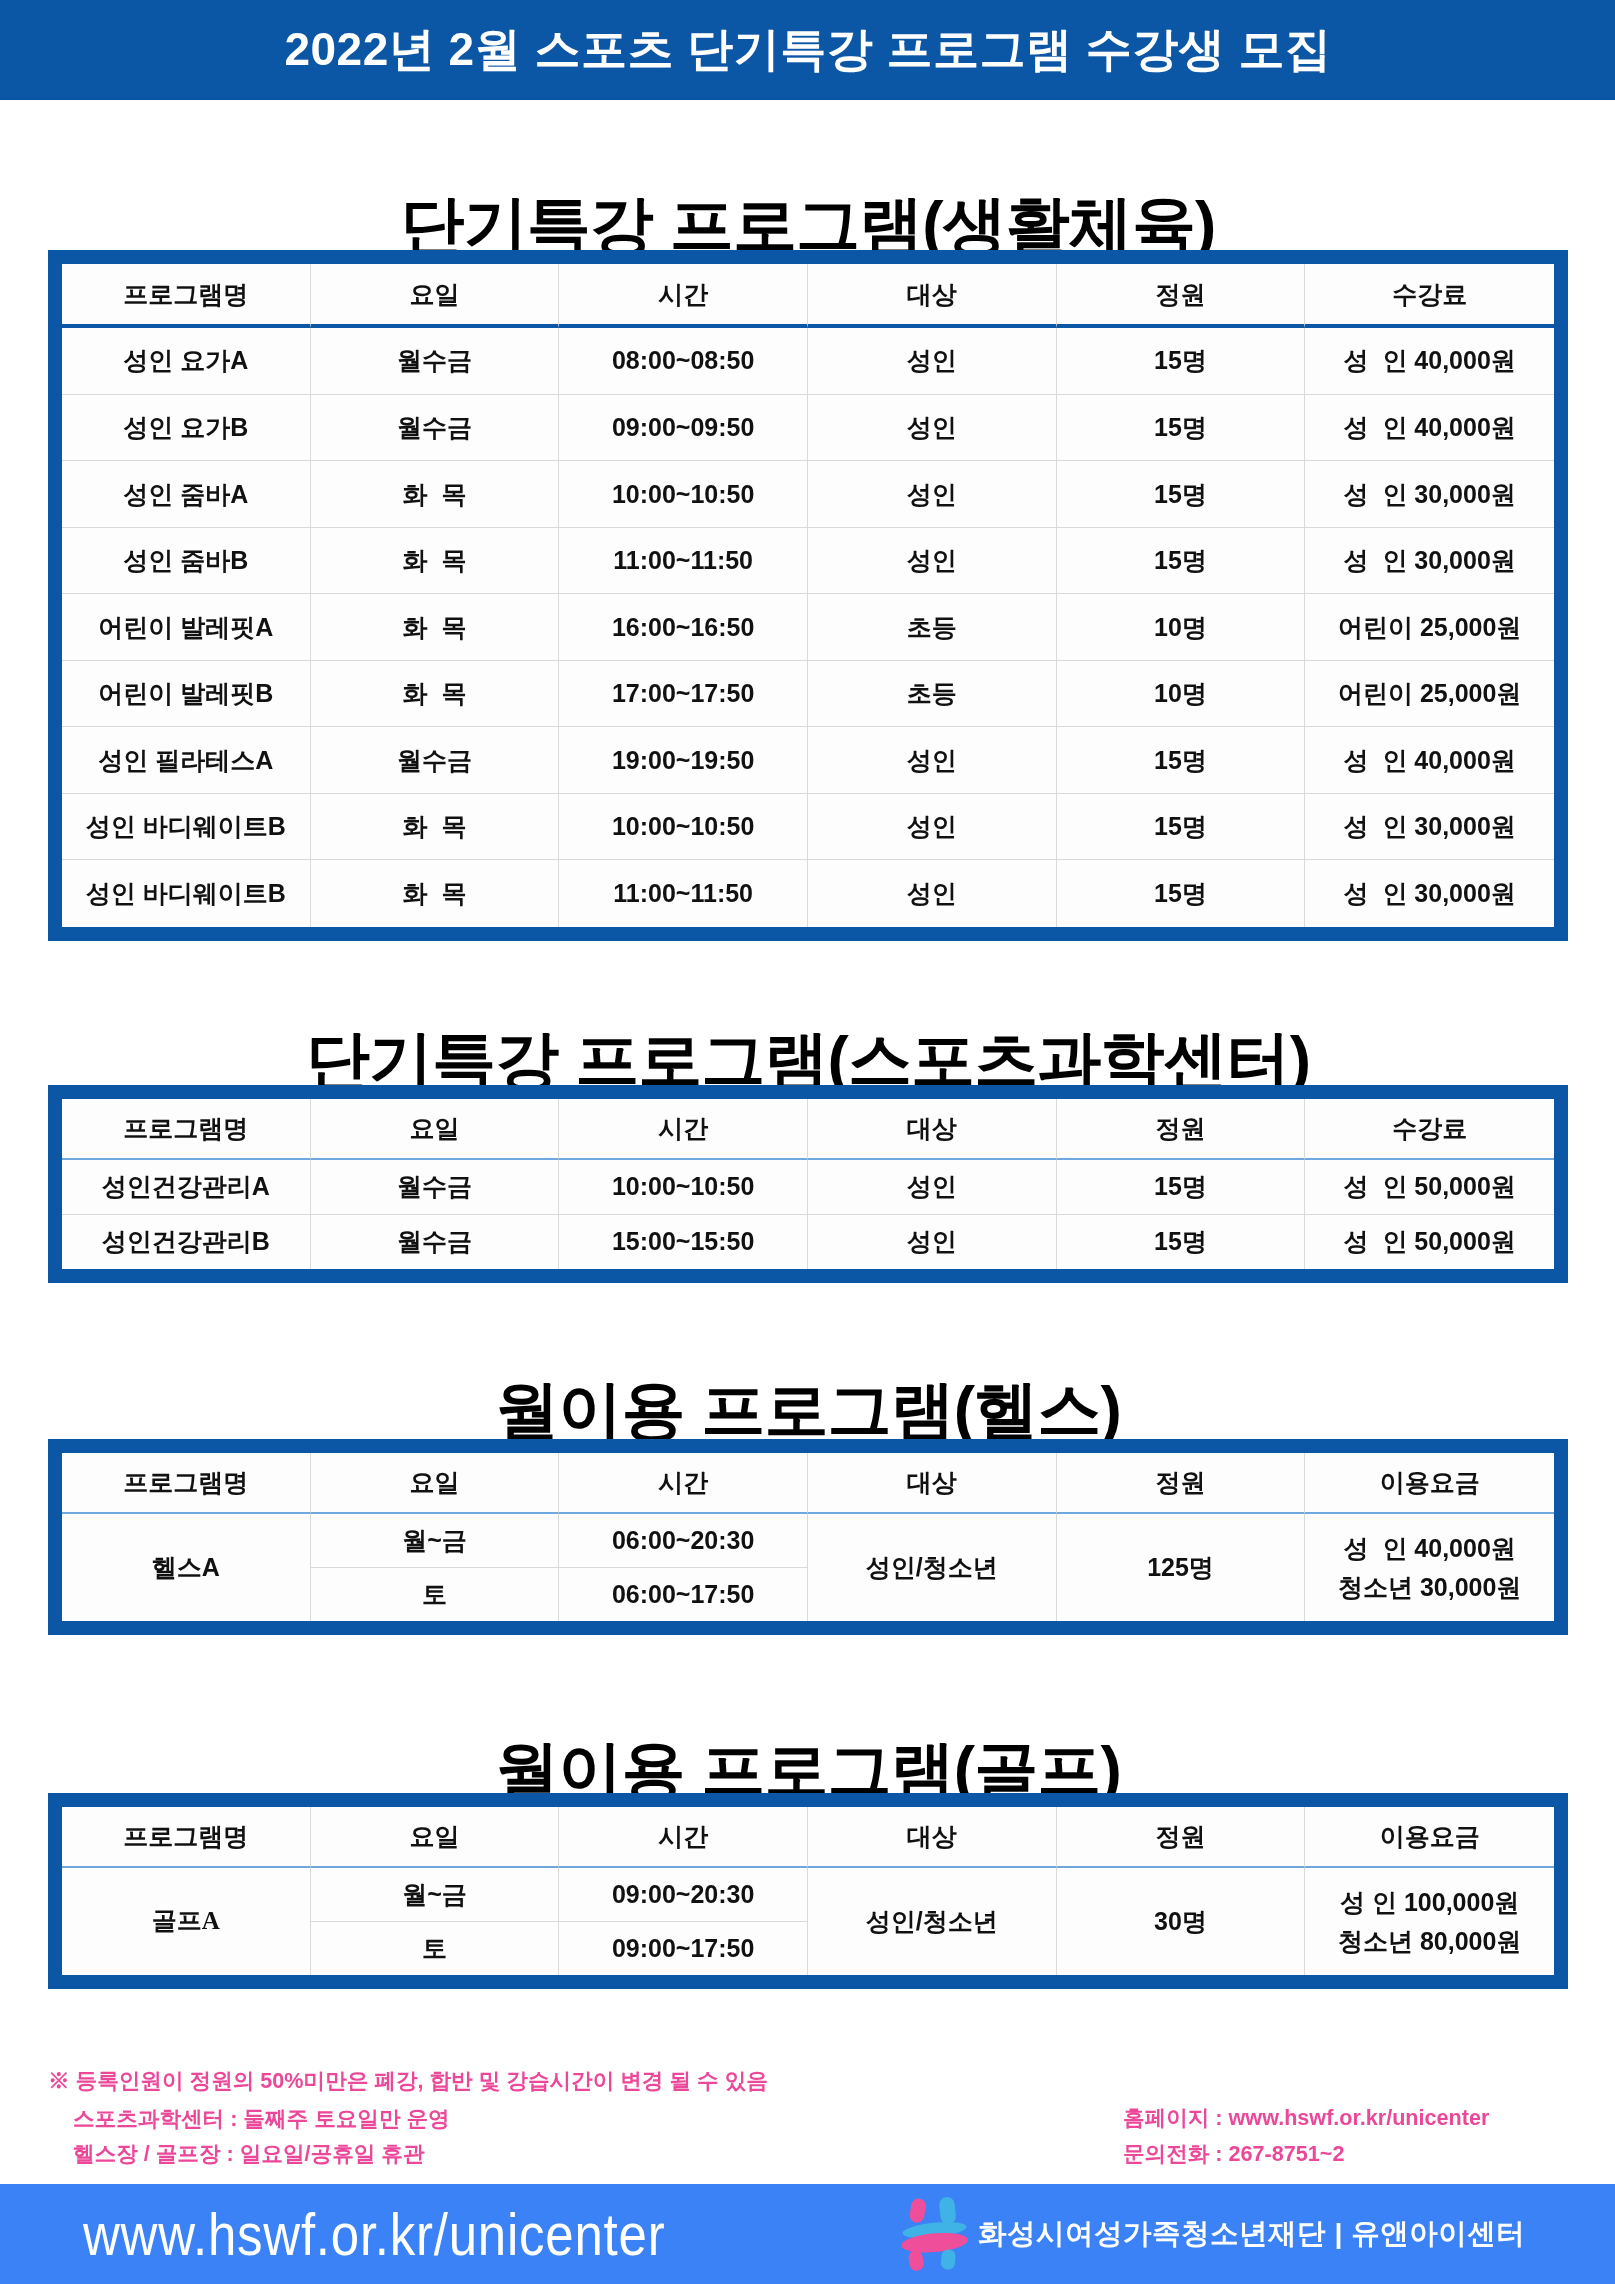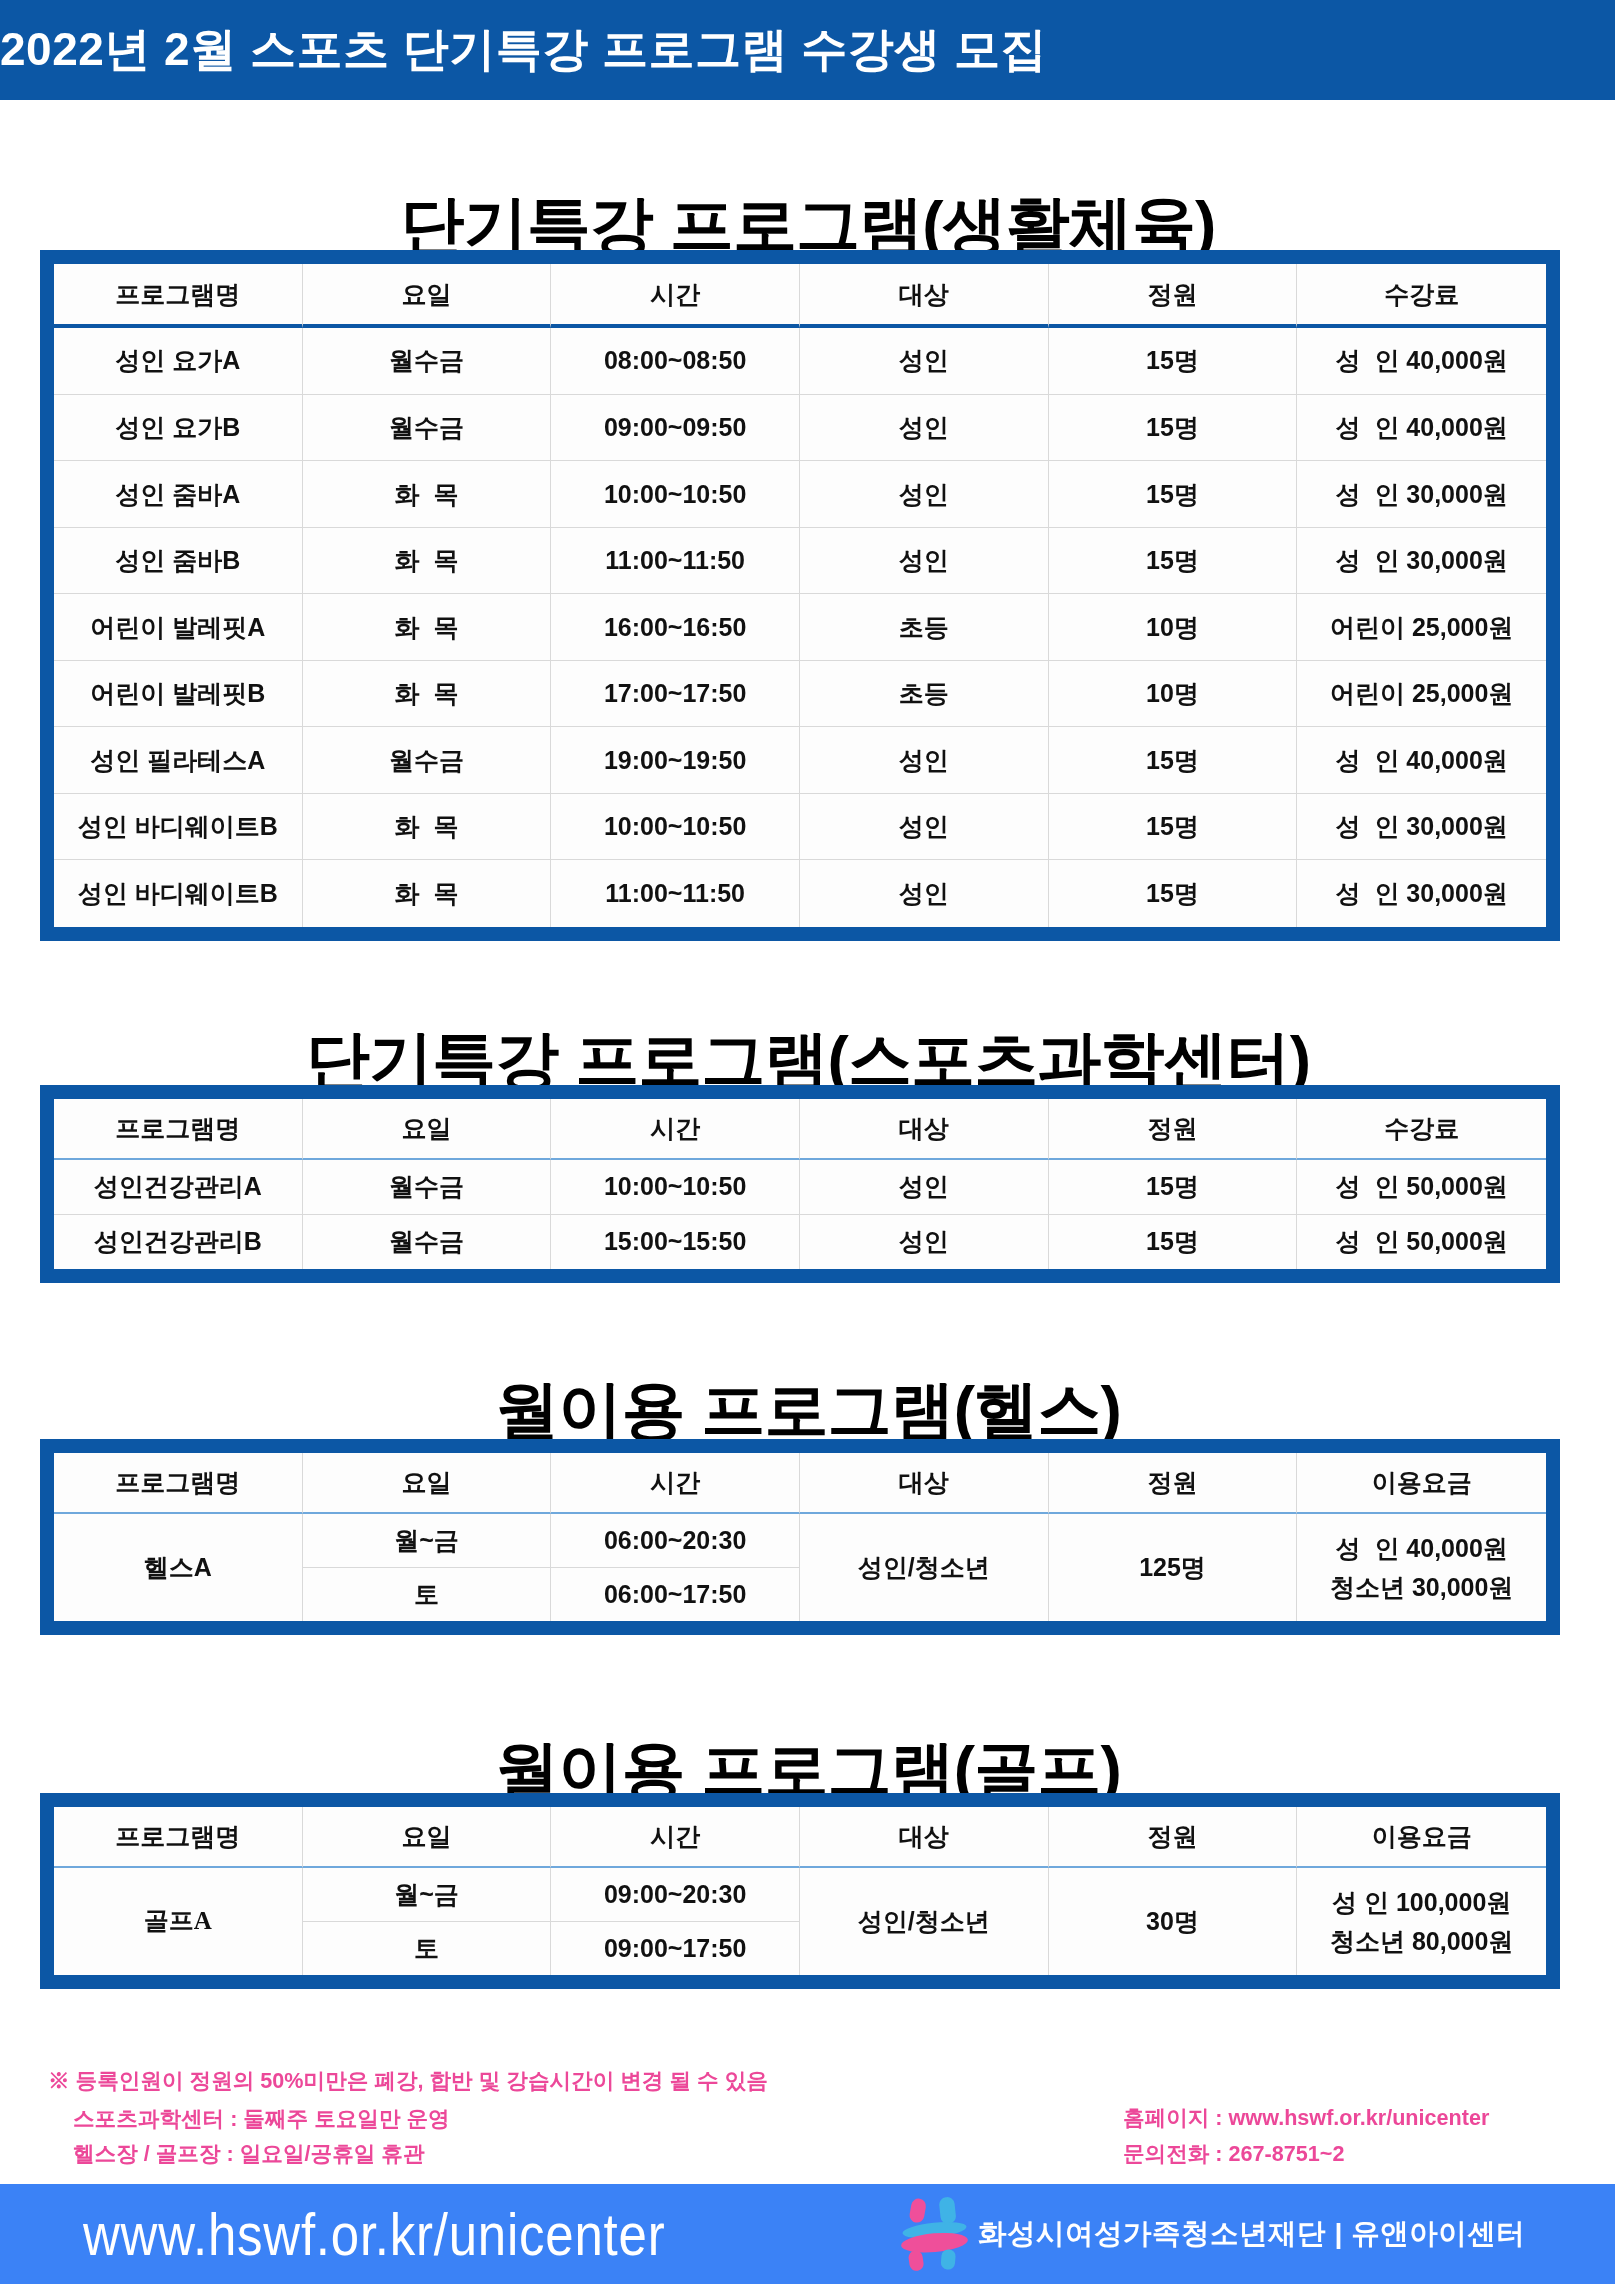--- a/index.html
+++ b/index.html
@@ -1,26 +1,26 @@
 <!DOCTYPE html>
 <html style="font-size:7.4px"><head>
 <meta charset="utf-8">
 <style>
   html,body{margin:0;padding:0;background:#ffffff;font-family:"Liberation Sans",sans-serif;}
   #page{position:relative;width:1616px;height:2284px;background:#ffffff;overflow:hidden;}
 
   .topbar{position:absolute;left:0;top:0;width:1616px;height:100px;background:#0c57a5;
-          display:flex;align-items:center;justify-content:flex-start;}
+          display:flex;align-items:center;justify-content:center;}
   .topbar .title{color:#ffffff;font-size:46px;font-weight:700;letter-spacing:0.5px;white-space:pre;}
 
   .heading{position:absolute;left:0;width:1616px;text-align:center;color:#000000;
            font-size:64px;font-weight:900;letter-spacing:-0.9px;line-height:1.1;white-space:pre;}
   #h1{top:190px;} #h2{top:1025px;} #h3{top:1375px;} #h4{top:1735px;}
 
-  .tbl{position:absolute;left:40px;width:1520px;background:#0c57a5;padding:14px;box-sizing:border-box;}
+  .tbl{position:absolute;left:48px;width:1520px;background:#0c57a5;padding:14px;box-sizing:border-box;}
   #table1{top:250px;height:691px;}
   #table2{top:1085px;height:198px;}
   #table3{top:1439px;height:196px;}
   #table4{top:1793px;height:196px;}
   .grid{display:grid;width:100%;height:100%;background:#ffffff;grid-template-columns:repeat(6,1fr);}
   #table1 .grid{grid-template-rows:64px repeat(9,1fr);}
   #table2 .grid{grid-template-rows:61px repeat(2,1fr);}
   #table3 .grid,#table4 .grid{grid-template-rows:61px 1fr 1fr;}
 
   .c{display:flex;align-items:center;justify-content:center;box-sizing:border-box;

